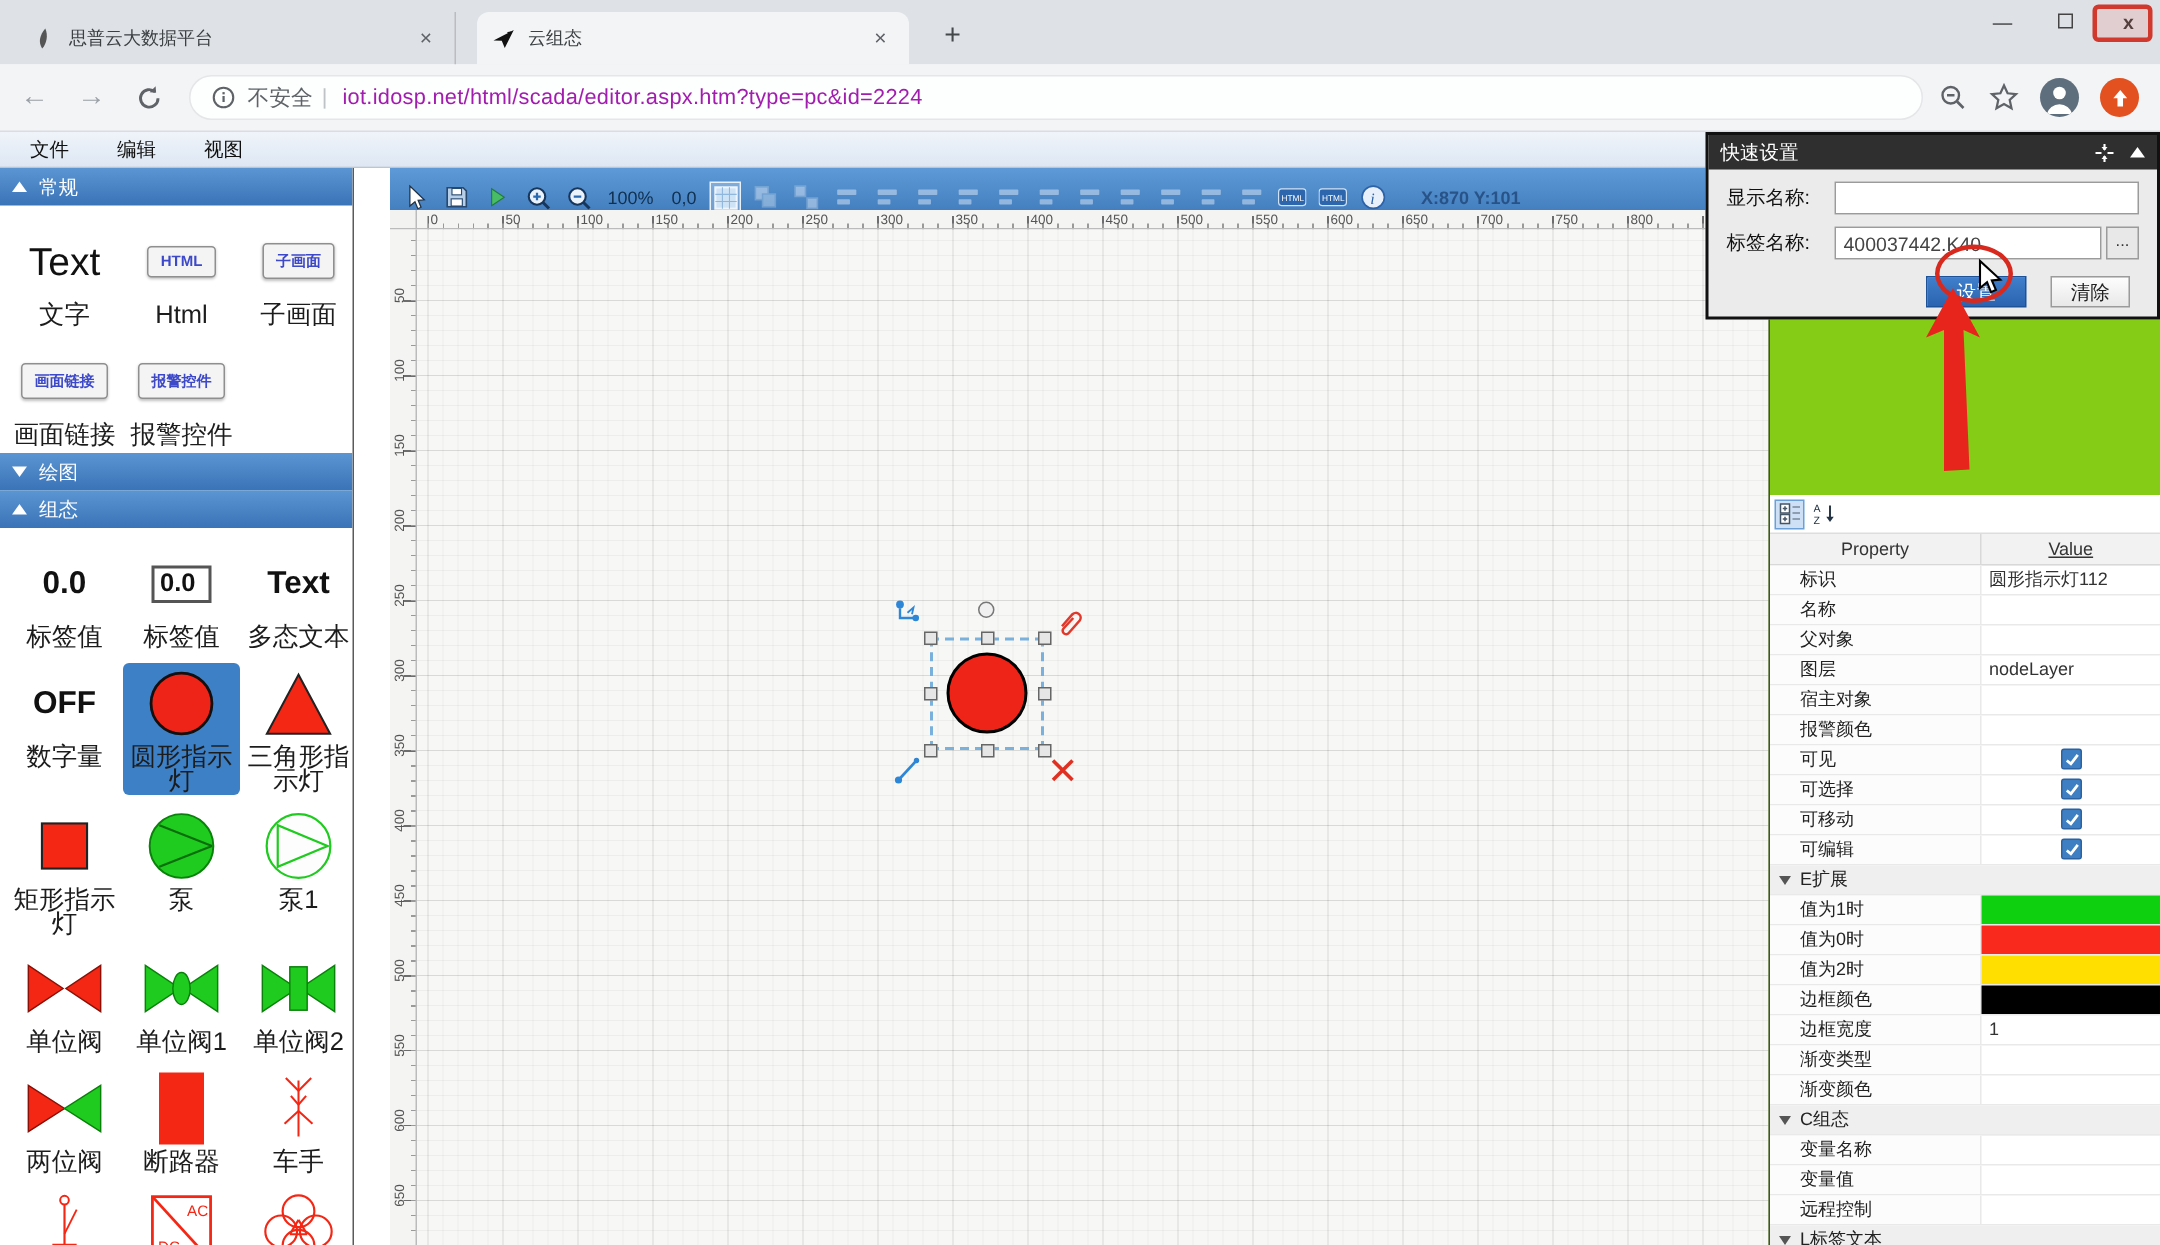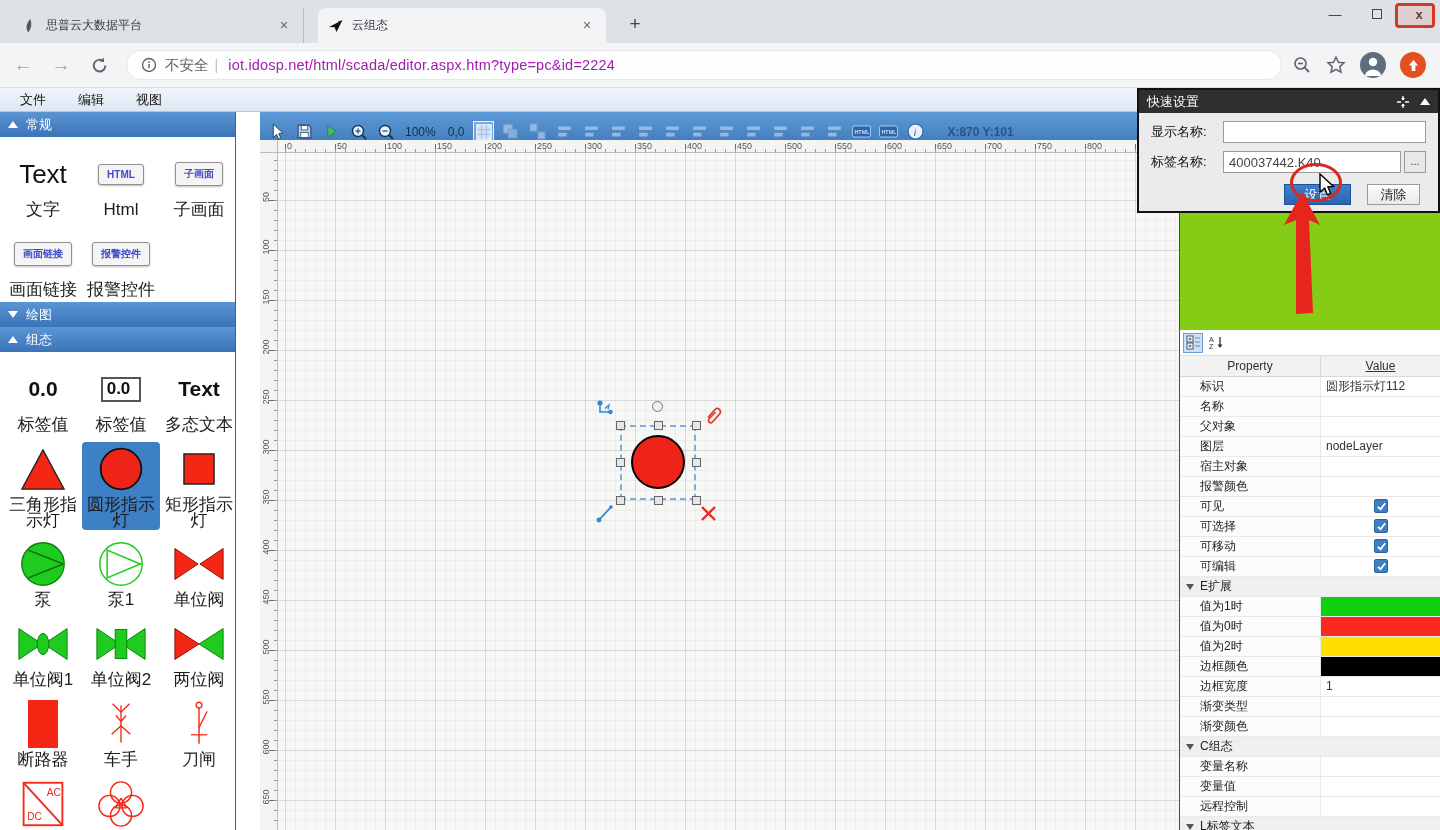--- a/index.html
+++ b/index.html
@@ -250,33 +250,39 @@
         <div class="p-label">标签值</div>
       </div>
       <div class="pal-item">
         <span class="p-icon">
           <span class="mid-sample">Text</span>
         </span>
         <div class="p-label">多态文本</div>
       </div>
       <div class="pal-item">
         <span class="p-icon">
+          <span class="mid-sample">OFF</span>
+        </span>
+        <div class="p-label">数字量</div>
+      </div>
+      <div class="pal-item selected">
+        <span class="p-icon">
+          <svg width="48" height="48" viewBox="0 0 52 52">
+            <circle cx="26" cy="26" r="22" fill="#ee2418" stroke="#111" stroke-width="2"></circle>
+          </svg>
+        </span>
+        <div class="p-label">圆形指示灯</div>
+      </div>
+      <div class="pal-item">
+        <span class="p-icon">
           <svg width="50" height="46" viewBox="0 0 52 48">
             <polygon points="26,4 4,45 48,45" fill="#f42715" stroke="#222" stroke-width="1.4"></polygon>
           </svg>
         </span>
         <div class="p-label">三角形指示灯</div>
-      </div>
-      <div class="pal-item selected">
-        <span class="p-icon">
-          <svg width="48" height="48" viewBox="0 0 52 52">
-            <circle cx="26" cy="26" r="22" fill="#ee2418" stroke="#111" stroke-width="2"></circle>
-          </svg>
-        </span>
-        <div class="p-label">圆形指示灯</div>
       </div>
       <div class="pal-item">
         <span class="p-icon">
           <svg width="46" height="46" viewBox="0 0 52 52">
             <rect x="9" y="9" width="34" height="34" fill="#f42715" stroke="#222" stroke-width="1.6"></rect>
           </svg>
         </span>
         <div class="p-label">矩形指示灯</div>
       </div>
       <div class="pal-item">

